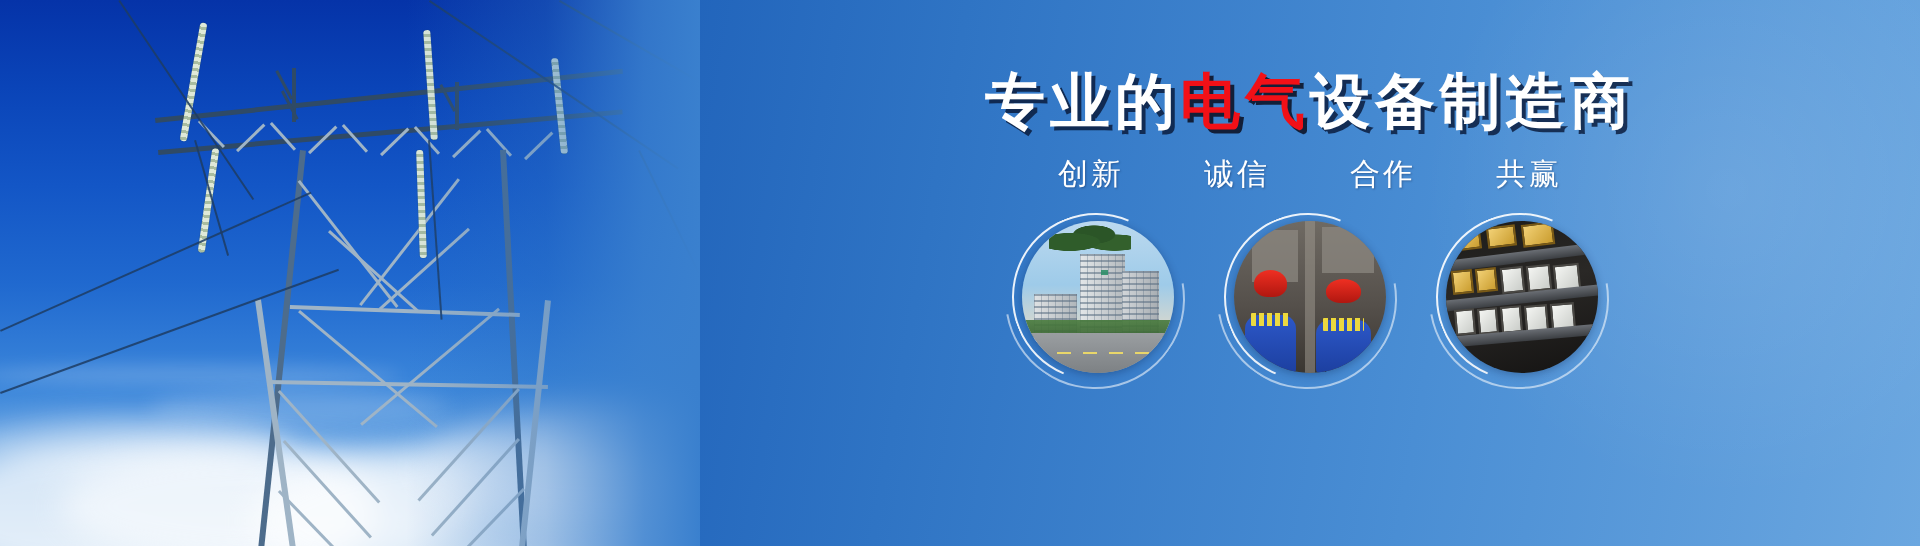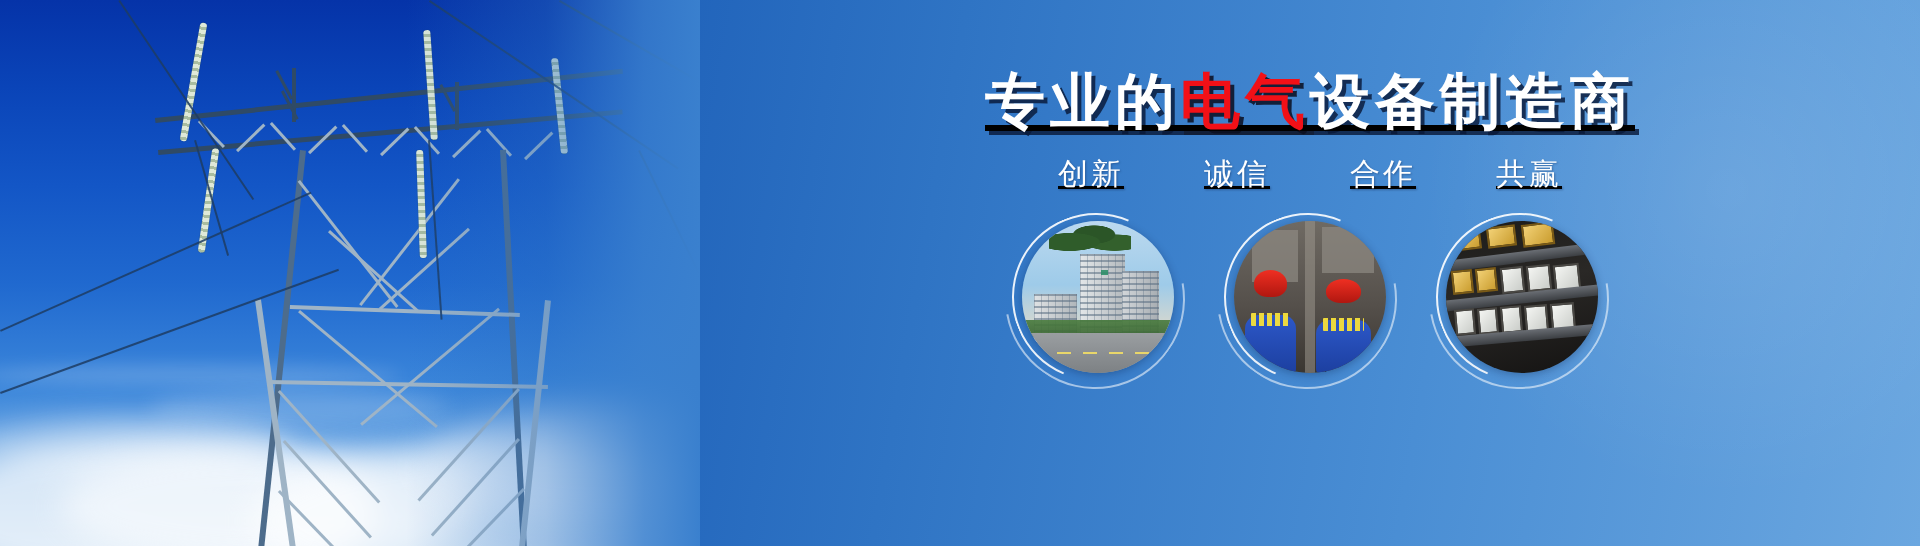--- a/index.html
+++ b/index.html
@@ -44,21 +44,21 @@
   .bar.lt{background:#9fb4c6;}
   .bar.dk{background:#2f4a66;}
   .wire{position:absolute;background:#1d3c63;height:2px;transform-origin:0 0;opacity:.85;}
   .ins{position:absolute;width:7px;background:
       repeating-linear-gradient(180deg,#dfe9d8 0 4px,#a9bda0 4px 7px);
       border-radius:3px;box-shadow:0 0 1px #20405f;}
 
   
   .content{
     position:absolute;left:700px;top:0;width:1220px;height:546px;
-    display:flex;flex-direction:column;align-items:center;text-decoration:underline;
+    display:flex;flex-direction:column;align-items:center;
   }
   .headline{
     margin-top:72px;
     font-size:60px;font-weight:bold;letter-spacing:5px;
     color:#ffffff;white-space:nowrap;line-height:1;
     text-shadow:4px 4px 0 rgba(8,24,56,.82);
   }
   .headline .hl{color:#f21017;text-shadow:4px 4px 0 rgba(10,14,30,.85);}
 
   .pill{

